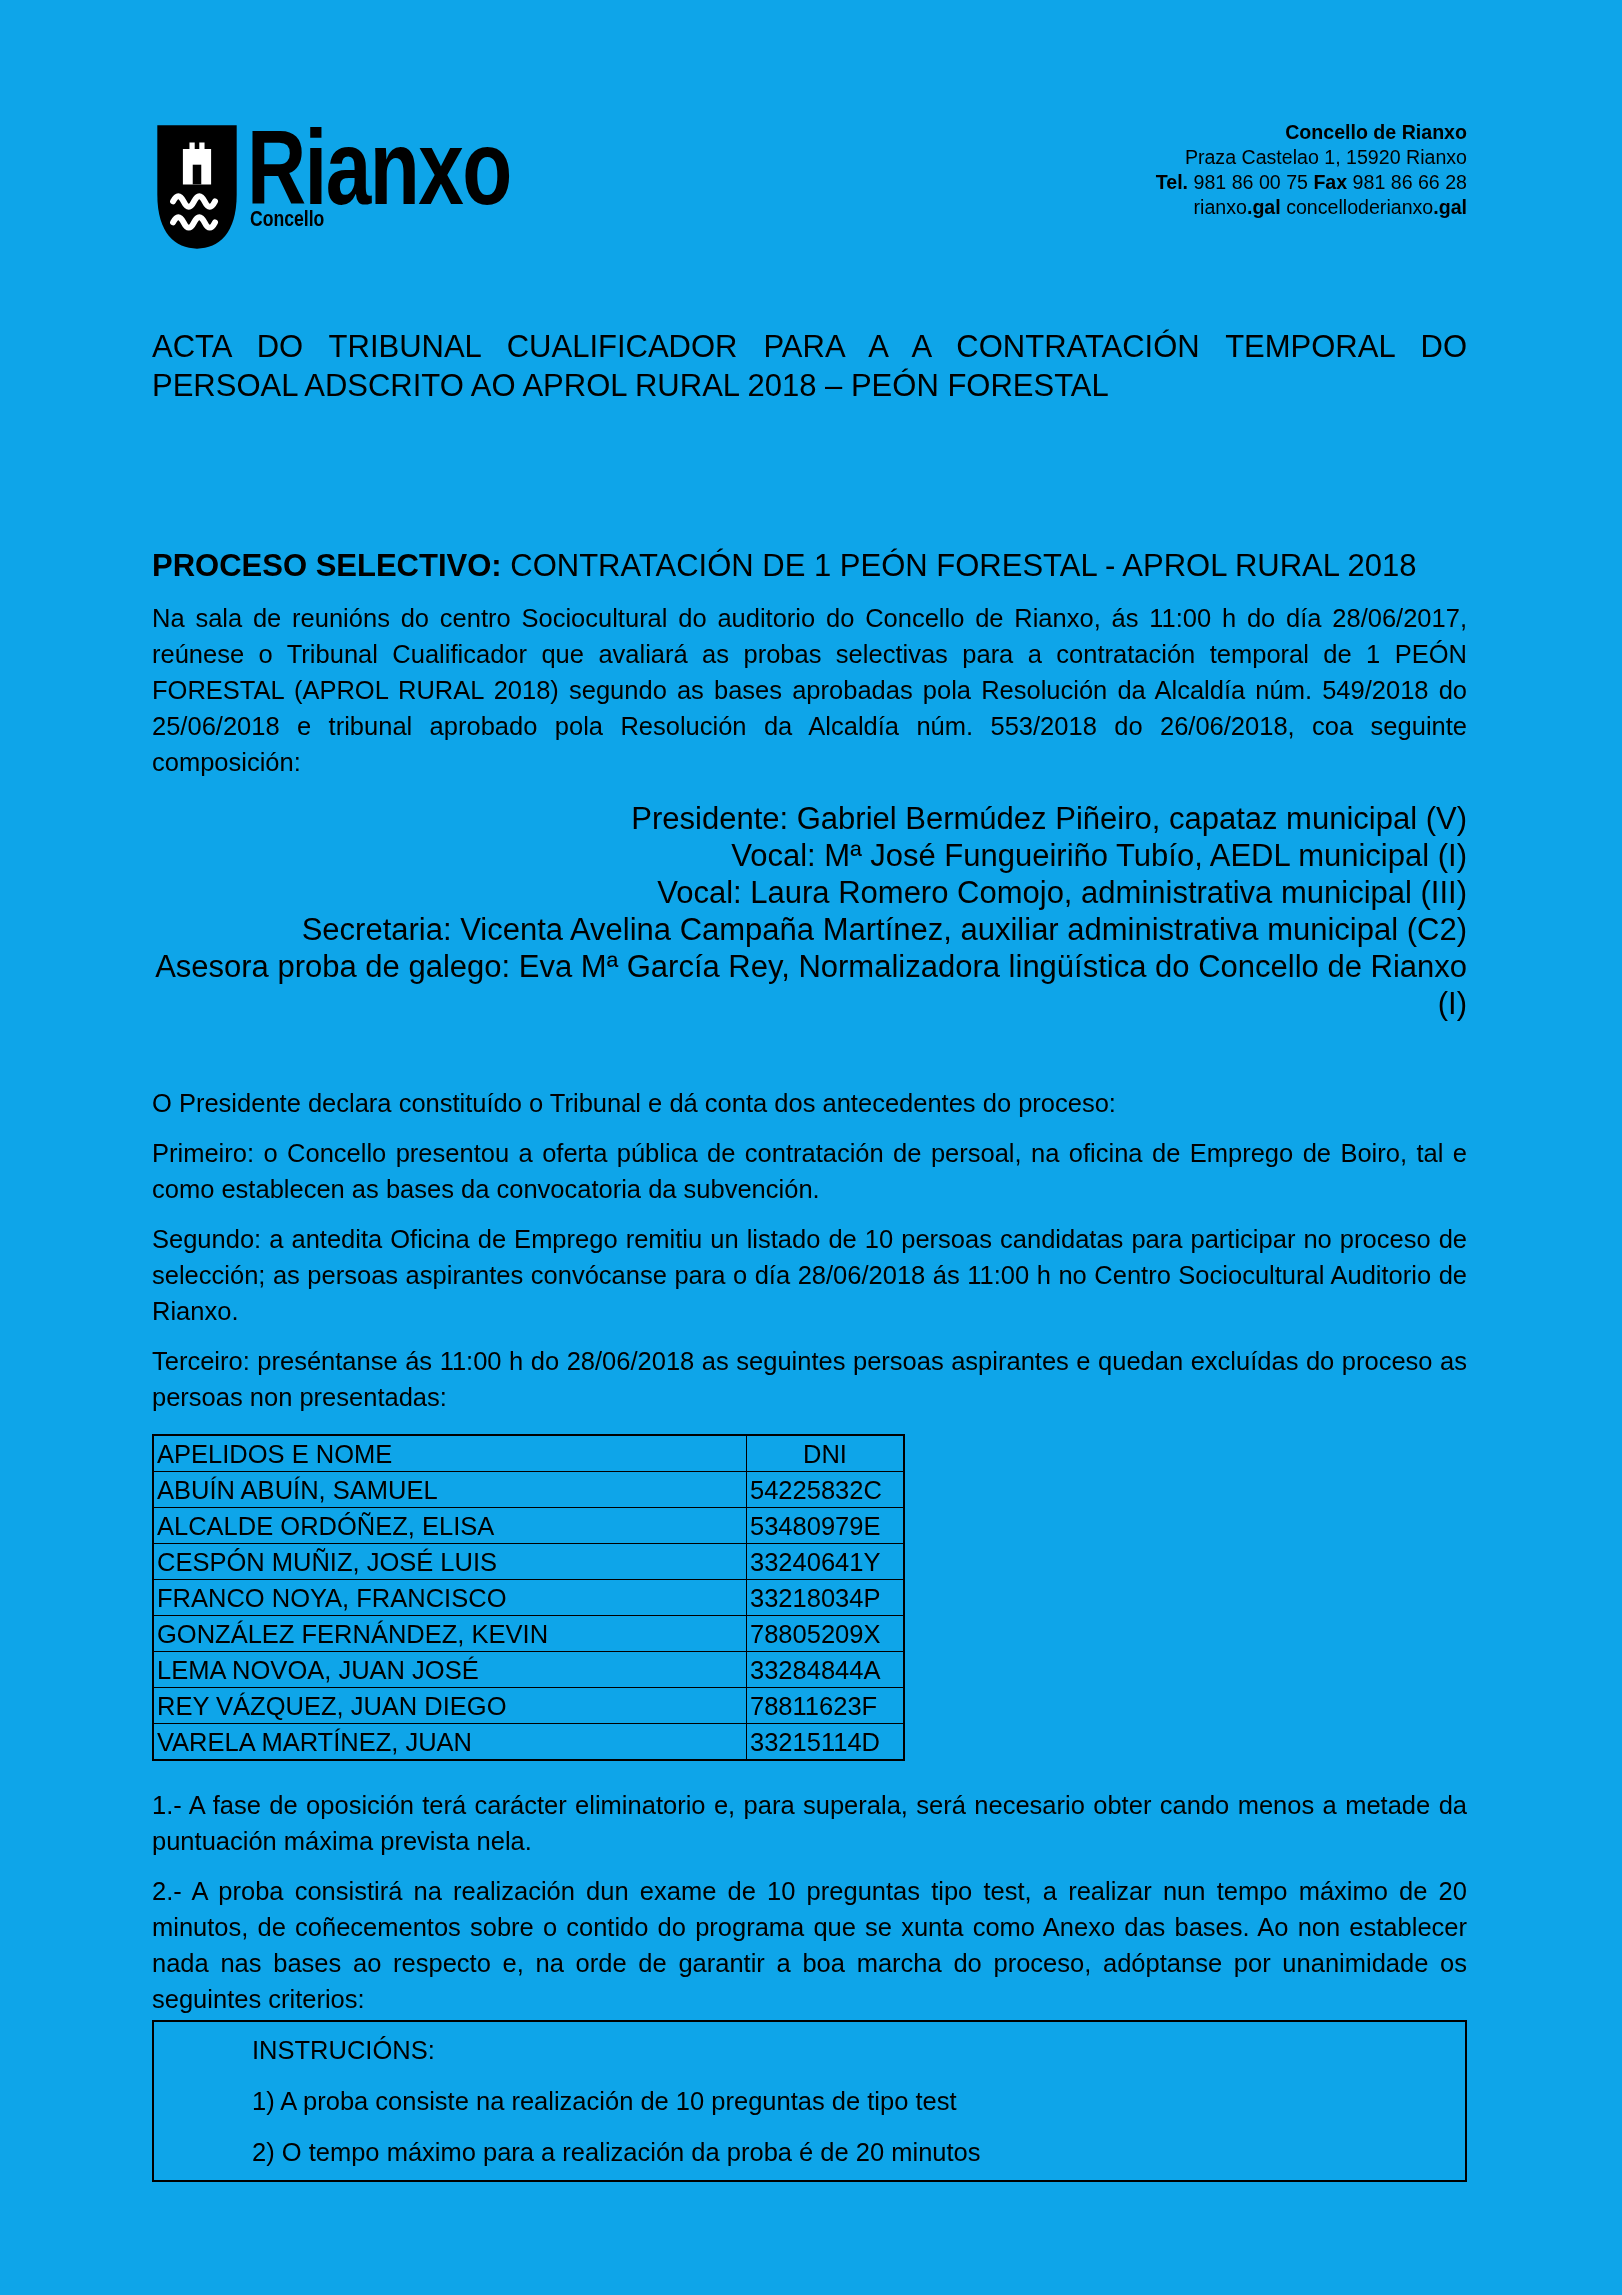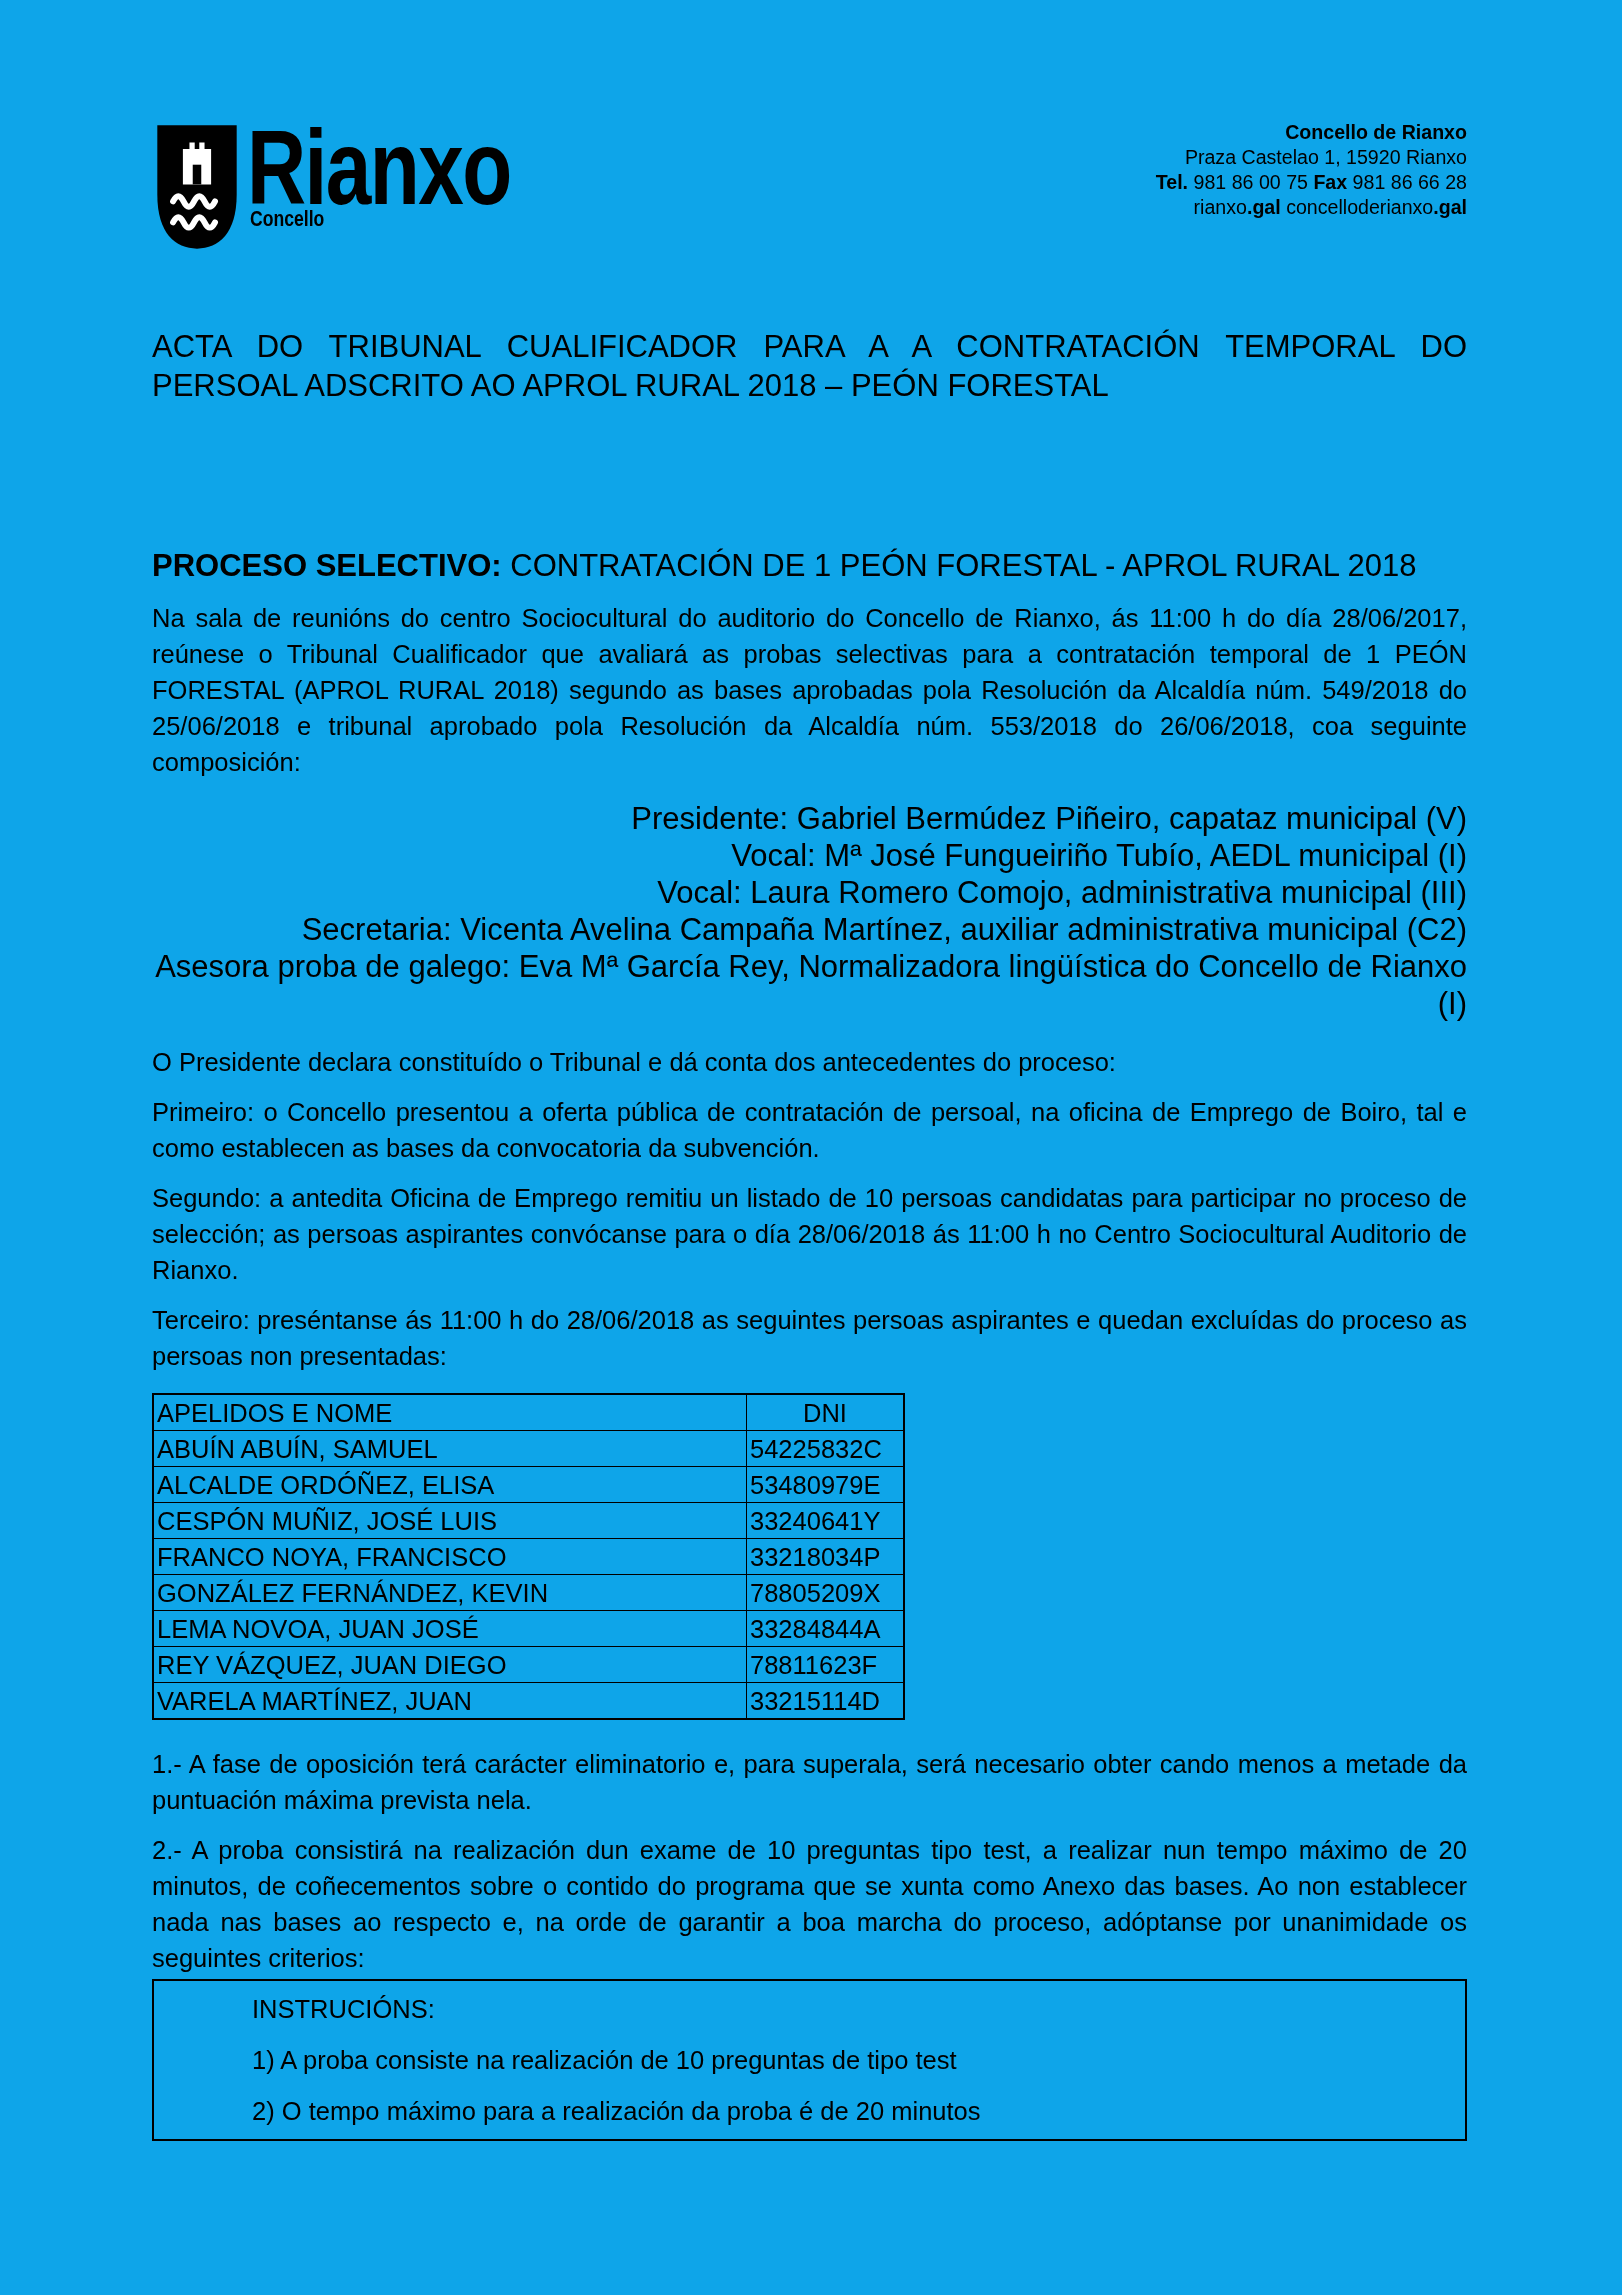--- a/index.html
+++ b/index.html
@@ -33,21 +33,21 @@
     margin-top:323px;font-size:31px;line-height:39px;
     text-align:justify;text-align-last:justify;white-space:normal;
   }
   .title-l2{font-size:31px;line-height:39px;}
   .heading{margin-top:140px;font-size:31px;line-height:41px;}
   .heading .b{font-weight:bold;}
   .para{font-size:25.5px;line-height:36px;text-align:justify;margin-top:14px;}
   .para.single{text-align:left;}
   .committee{margin-top:19.6px;}
   .cline{font-size:31px;line-height:37px;text-align:right;}
-  .mt-big{margin-top:22px;}
+  .mt-big{margin-top:63px;}
   .mt-point{margin-top:26px;}
   
   .doc-table{
     margin-top:19.6px;border-collapse:collapse;border:2px solid #000;
     font-size:25.5px;table-layout:fixed;width:746px;
   }
   .doc-table td,.doc-table th{
     border:1.3px solid #000;height:35px;line-height:32px;
     padding:0 3px;font-weight:normal;text-align:left;
     overflow:hidden;white-space:nowrap;

